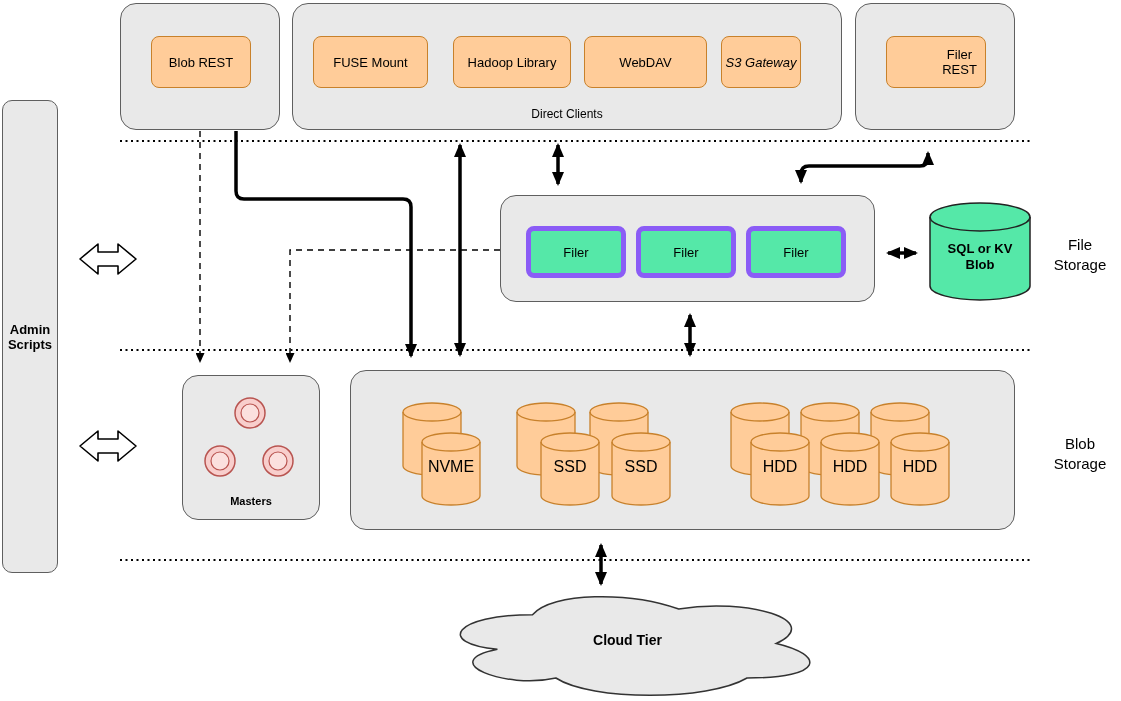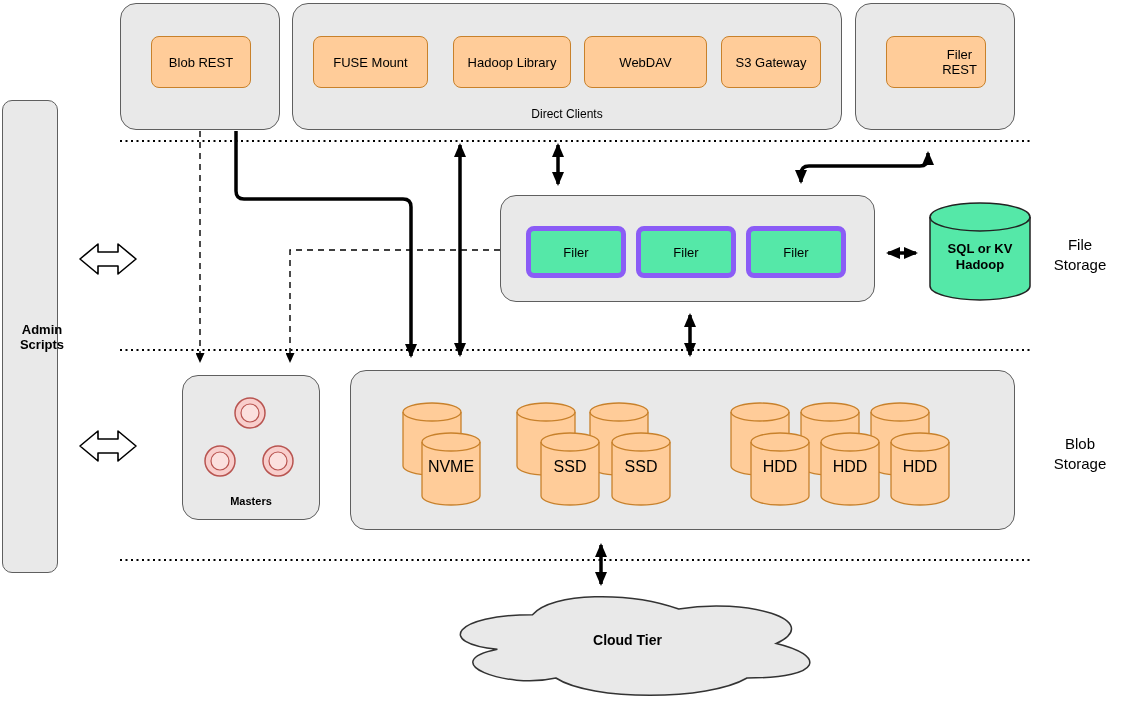--- a/index.html
+++ b/index.html
@@ -17,21 +17,21 @@
     font-size:13px; text-align:center; z-index:2;
   }
   .orange { background:#ffcc99; border:1px solid #c8812b; }
   .green  { background:#55e8a8; border:5px solid #8b5cf6; }
   .caption {
     position:absolute; left:0; right:0; bottom:8px; text-align:center;
     font-size:12px; z-index:2;
   }
   .panel-label {
     position:absolute; display:flex; align-items:center; justify-content:center;
-    font-weight:bold; font-size:13px; text-align:center; z-index:2;margin-left:12px;
+    font-weight:bold; font-size:13px; text-align:center; z-index:2;
   }
   .preline { white-space:pre-line; }
   .svglayer { position:absolute; left:0; top:0; z-index:5; pointer-events:none; }
   .floating-label {
     position:absolute; z-index:6; text-align:center; font-size:16px; line-height:1.2;
   }
   .section-label { font-size:15px; line-height:1.3; }
   .bold { font-weight:bold; }
   
   .dot   { stroke:#000; stroke-width:2; stroke-dasharray:2 3.5; fill:none; }
@@ -57,21 +57,21 @@
   </div>
 
   <div class="container" style="left:120px; top:3px; width:160px; height:127px;">
     <div class="node orange" style="left:30px; top:32px; width:100px; height:52px;">Blob REST</div>
   </div>
 
   <div class="container" style="left:292px; top:3px; width:550px; height:127px;">
     <div class="node orange" style="left:160px; top:32px; width:118px; height:52px;">Hadoop Library</div>
     <div class="node orange" style="left:20px; top:32px; width:115px; height:52px;">FUSE Mount</div>
     <div class="node orange" style="left:291px; top:32px; width:123px; height:52px;">WebDAV</div>
-    <div class="node orange" style="left:428px; top:32px; width:100px; height:52px;">S3 Gateway</div>
+    <div class="node orange" style="left:428px; top:32px; width:80px; height:52px;font-style:italic;">S3 Gateway</div>
     <div class="caption">Direct Clients</div>
   </div>
 
   <div class="container" style="left:855px; top:3px; width:160px; height:127px;">
     <div class="node orange" style="left:30px; top:32px; width:100px; height:52px;padding-left:47px;">Filer REST</div>
   </div>
 
   <div class="container" style="left:500px; top:195px; width:375px; height:107px;">
     <div class="node green" style="left:25px; top:30px; width:100px; height:52px;">Filer</div>
     <div class="node green" style="left:135px; top:30px; width:100px; height:52px;">Filer</div>
@@ -204,21 +204,21 @@
   </svg>
 
   <div class="floating-label" style="left:422px; top:457px; width:58px;">NVME</div>
   <div class="floating-label" style="left:541px; top:457px; width:58px;">SSD</div>
   <div class="floating-label" style="left:612px; top:457px; width:58px;">SSD</div>
   <div class="floating-label" style="left:751px; top:457px; width:58px;">HDD</div>
   <div class="floating-label" style="left:821px; top:457px; width:58px;">HDD</div>
   <div class="floating-label" style="left:891px; top:457px; width:58px;">HDD</div>
 
   <div class="floating-label bold preline" style="left:930px; top:241px; width:100px; font-size:13px;">SQL or KV
-Hadoop</div>
+Blob</div>
 
   <div class="floating-label bold" style="left:182px; top:495px; width:138px; font-size:11px;">Masters</div>
 
   <div class="floating-label bold" style="left:555px; top:632px; width:145px; font-size:14px;">Cloud Tier</div>
 
   <div class="floating-label section-label preline" style="left:1040px; top:235px; width:80px;">File
 Storage</div>
   <div class="floating-label section-label preline" style="left:1040px; top:434px; width:80px;">Blob
 Storage</div>
 

